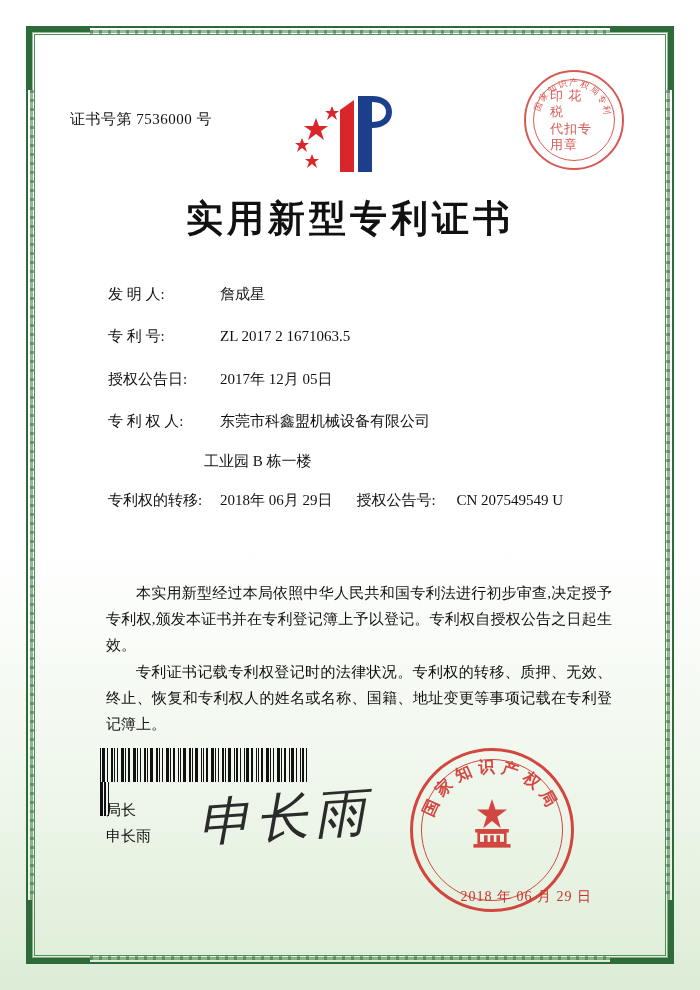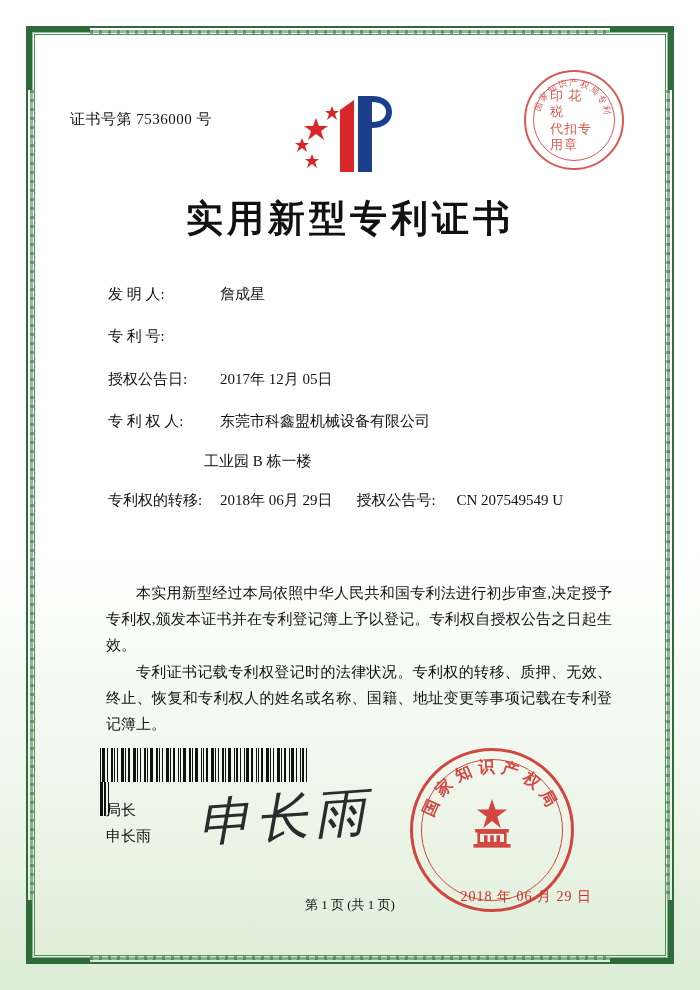--- a/index.html
+++ b/index.html
@@ -228,20 +228,21 @@
 
     <div class="title">实用新型专利证书</div>
 
     <div class="fields">
       <div class="row">
         <div class="lbl">发 明 人:</div>
         <div class="val">詹成星</div>
       </div>
       <div class="row">
         <div class="lbl">专 利 号:</div>
+        <div class="val">ZL 2017 2 1671063.5</div>
       </div>
       <div class="row">
         <div class="lbl">授权公告日:</div>
         <div class="val">2017年 12月 05日</div>
       </div>
       <div class="row">
         <div class="lbl">专 利 权 人:</div>
         <div class="val">东莞市科鑫盟机械设备有限公司</div>
       </div>
       <div class="addr-line2" style="margin-bottom:18px;">工业园 B 栋一楼</div>
@@ -289,15 +290,14 @@
           <rect x="20" y="44" width="30" height="12" fill="none" stroke="#cf2f2a" stroke-width="3"></rect>
           <rect x="26" y="47" width="4" height="9" fill="#cf2f2a"></rect>
           <rect x="33" y="47" width="4" height="9" fill="#cf2f2a"></rect>
           <rect x="40" y="47" width="4" height="9" fill="#cf2f2a"></rect>
           <rect x="14" y="57" width="42" height="4" fill="#cf2f2a"></rect>
         </svg>
       </div>
     </div>
     <div class="seal-date">2018 年 06 月 29 日</div>
 
-    <div class="footer">第 1 页 (共 1 页)</div>
   </div>
 </div>
 
 </body></html>

